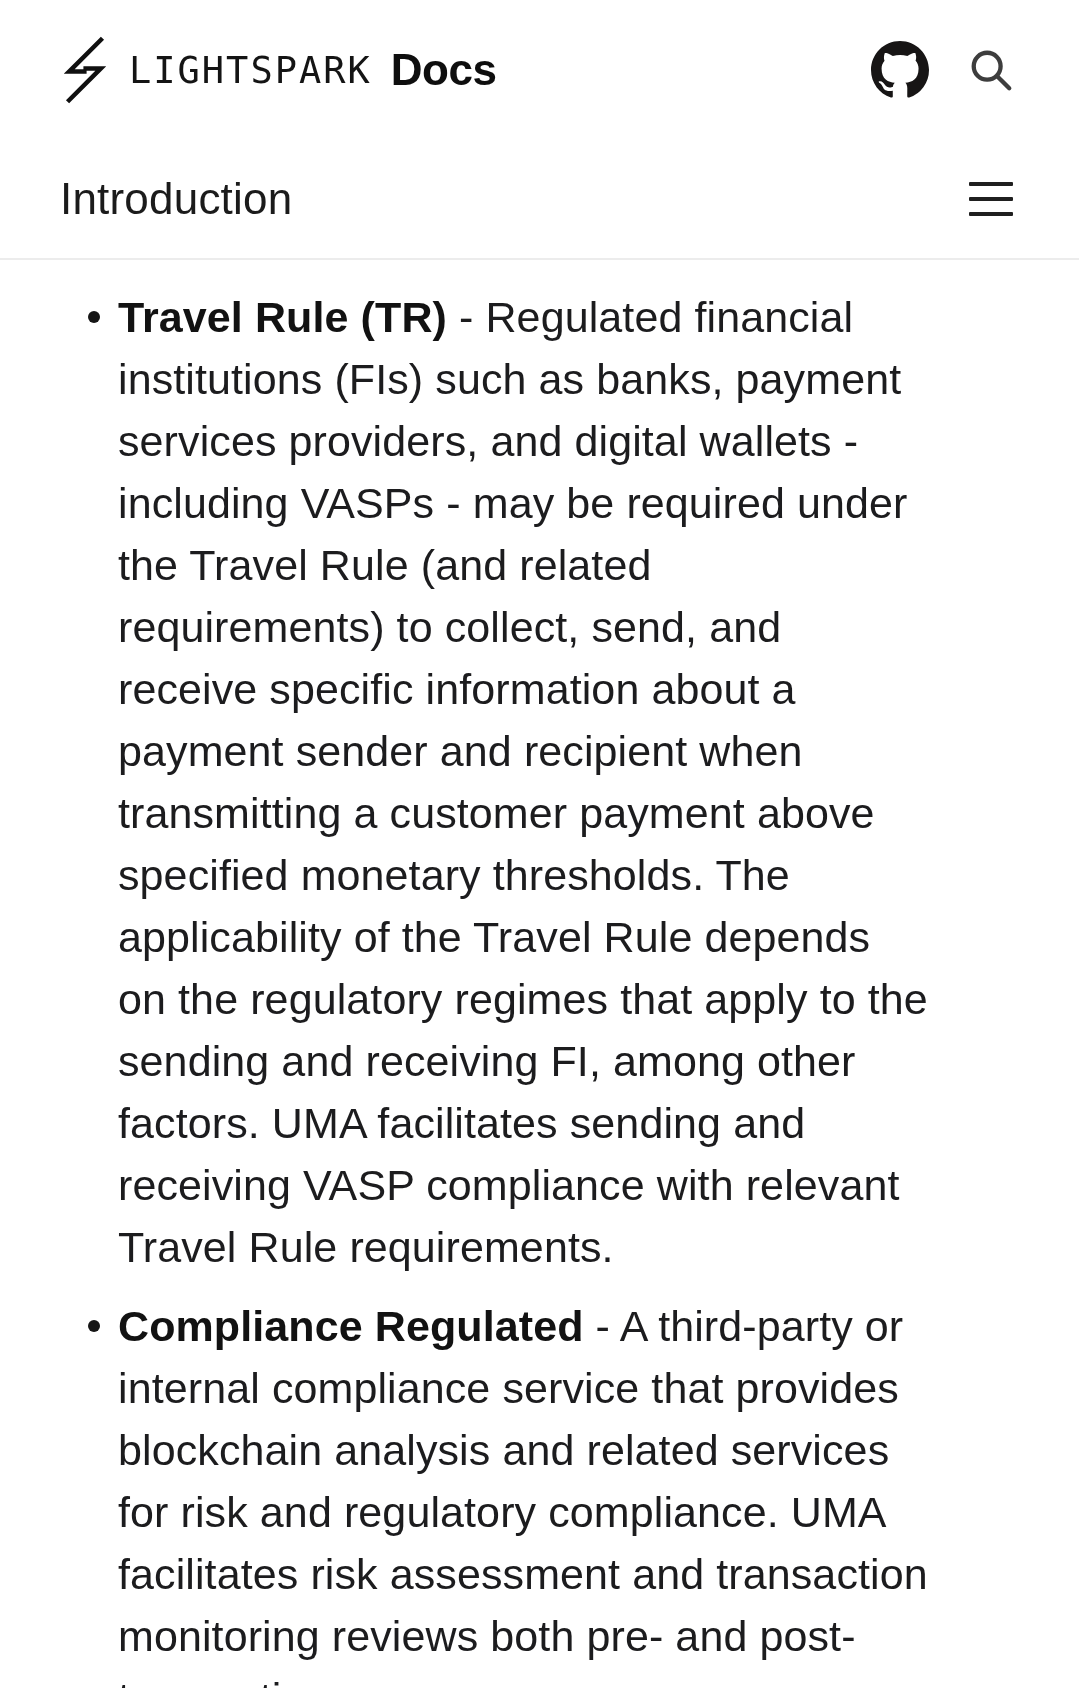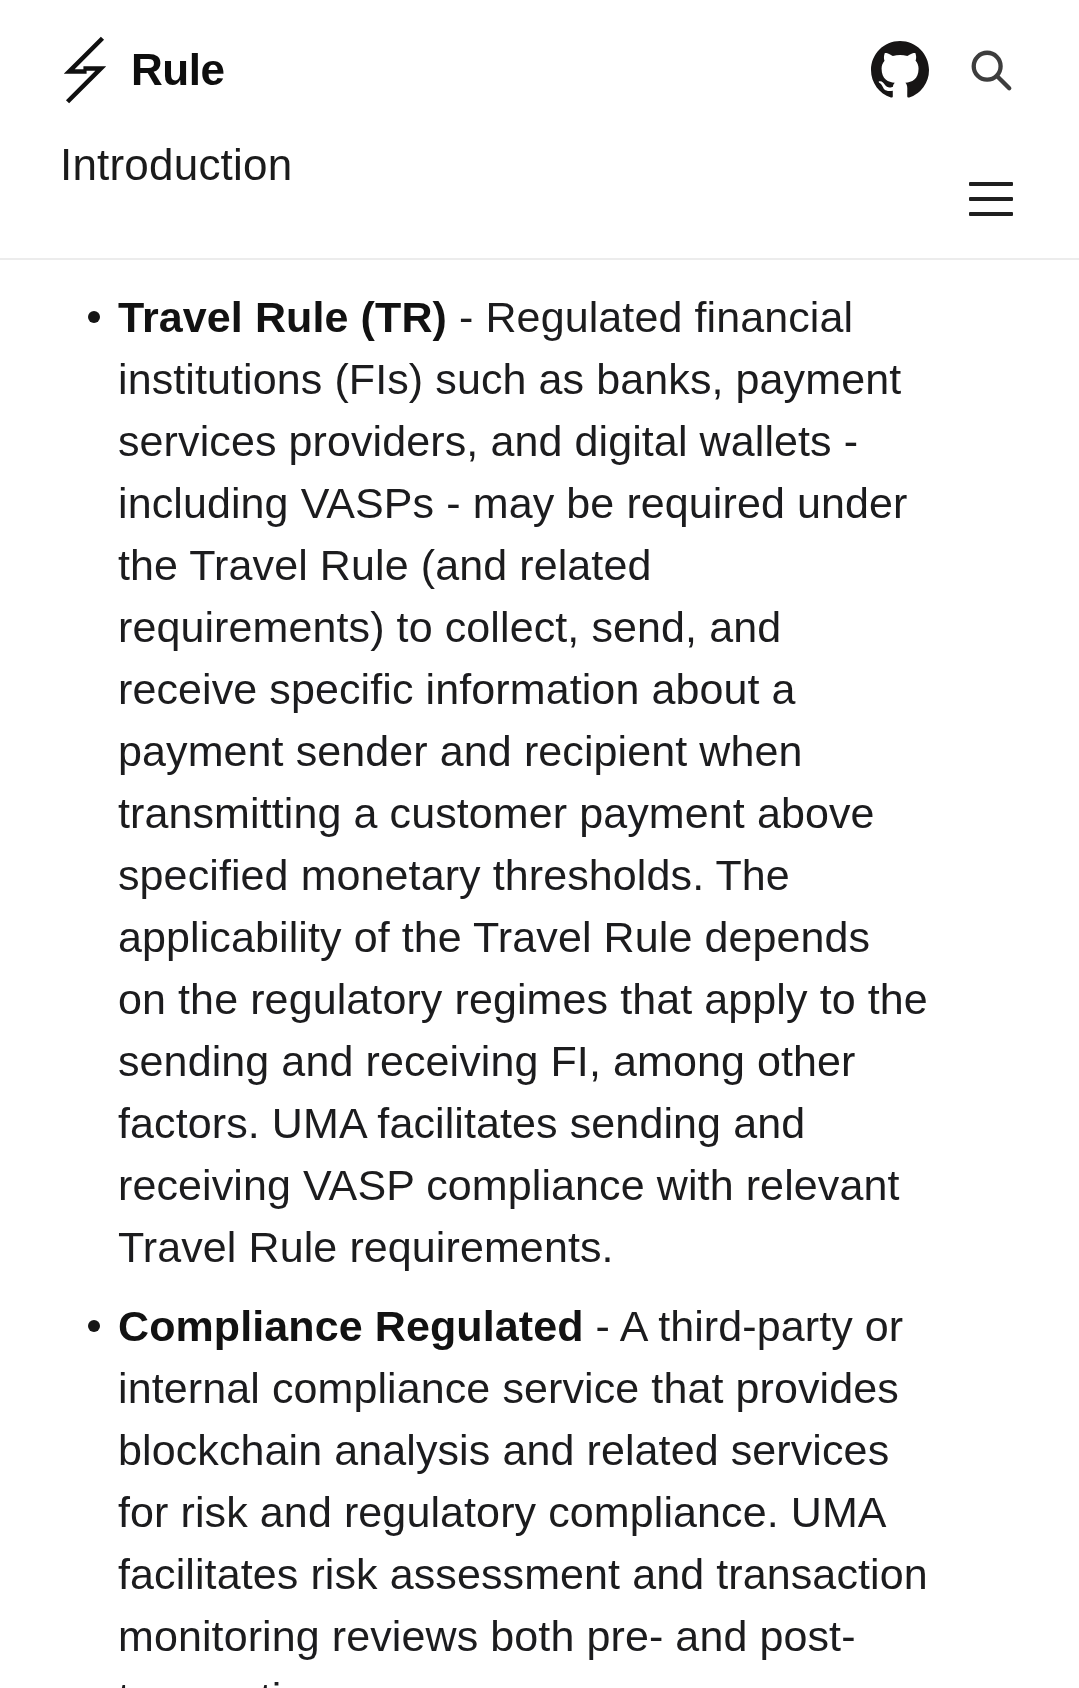--- a/index.html
+++ b/index.html
@@ -33,21 +33,21 @@
     font-weight:700;
     color:#0e0e0e;
     margin-left:2px;
     letter-spacing:-0.5px;
   }
   .actions{display:flex;align-items:center;gap:38px;}
   .icon-btn{background:none;border:none;padding:0;margin:0;cursor:pointer;display:flex;align-items:center;}
   
   .subheader{
     height:120px;
-    display:flex;justify-content:space-between;
+    display:flex;align-items:center;justify-content:space-between;
     padding:0 66px 0 60px;
     box-sizing:border-box;
     border-bottom:2px solid #ececec;
   }
   .page-title{
     font-size:44px;
     font-weight:500;
     color:#1b1b1b;
     letter-spacing:0.2px;
   }
@@ -81,21 +81,22 @@
 </style>
 </head>
 <body>
 
 <header class="header">
   <div class="brand">
     <svg class="bolt-svg" width="54" height="70" viewBox="0 0 34 44" fill="none" xmlns="http://www.w3.org/2000/svg">
       <path d="M28 2 L7 23 L18 23" stroke="#101010" stroke-width="2.8" fill="none"></path>
       <path d="M6 42 L27 21 L16 21" stroke="#101010" stroke-width="2.8" fill="none"></path>
     </svg>
-    <span class="product">Rule</span>
+    <span class="wordmark">LIGHTSPARK</span>
+    <span class="product">Docs</span>
   </div>
   <div class="actions">
     <button class="icon-btn" aria-label="GitHub">
       <svg width="58" height="58" viewBox="0 0 16 16" xmlns="http://www.w3.org/2000/svg">
         <path fill="#171515" fill-rule="evenodd" d="M8 0C3.58 0 0 3.58 0 8c0 3.54 2.29 6.53 5.47 7.59.4.07.55-.17.55-.38 0-.19-.01-.82-.01-1.49-2.01.37-2.53-.49-2.69-.94-.09-.23-.48-.94-.82-1.13-.28-.15-.68-.52-.01-.53.63-.01 1.08.58 1.23.82.72 1.21 1.87.87 2.33.66.07-.52.28-.87.51-1.07-1.78-.2-3.64-.89-3.64-3.95 0-.87.31-1.59.82-2.15-.08-.2-.36-1.02.08-2.12 0 0 .67-.21 2.2.82.64-.18 1.32-.27 2-.27s1.36.09 2 .27c1.53-1.04 2.2-.82 2.2-.82.44 1.1.16 1.92.08 2.12.51.56.82 1.27.82 2.15 0 3.07-1.87 3.75-3.65 3.95.29.25.54.73.54 1.48 0 1.07-.01 1.93-.01 2.2 0 .21.15.46.55.38A8.01 8.01 0 0 0 16 8c0-4.42-3.58-8-8-8z"></path>
       </svg>
     </button>
     <button class="icon-btn" aria-label="Search">
       <svg width="48" height="48" viewBox="0 0 50 50" fill="none" xmlns="http://www.w3.org/2000/svg">
         <circle cx="21" cy="21" r="14" stroke="#3d3d3d" stroke-width="4.5"></circle>

